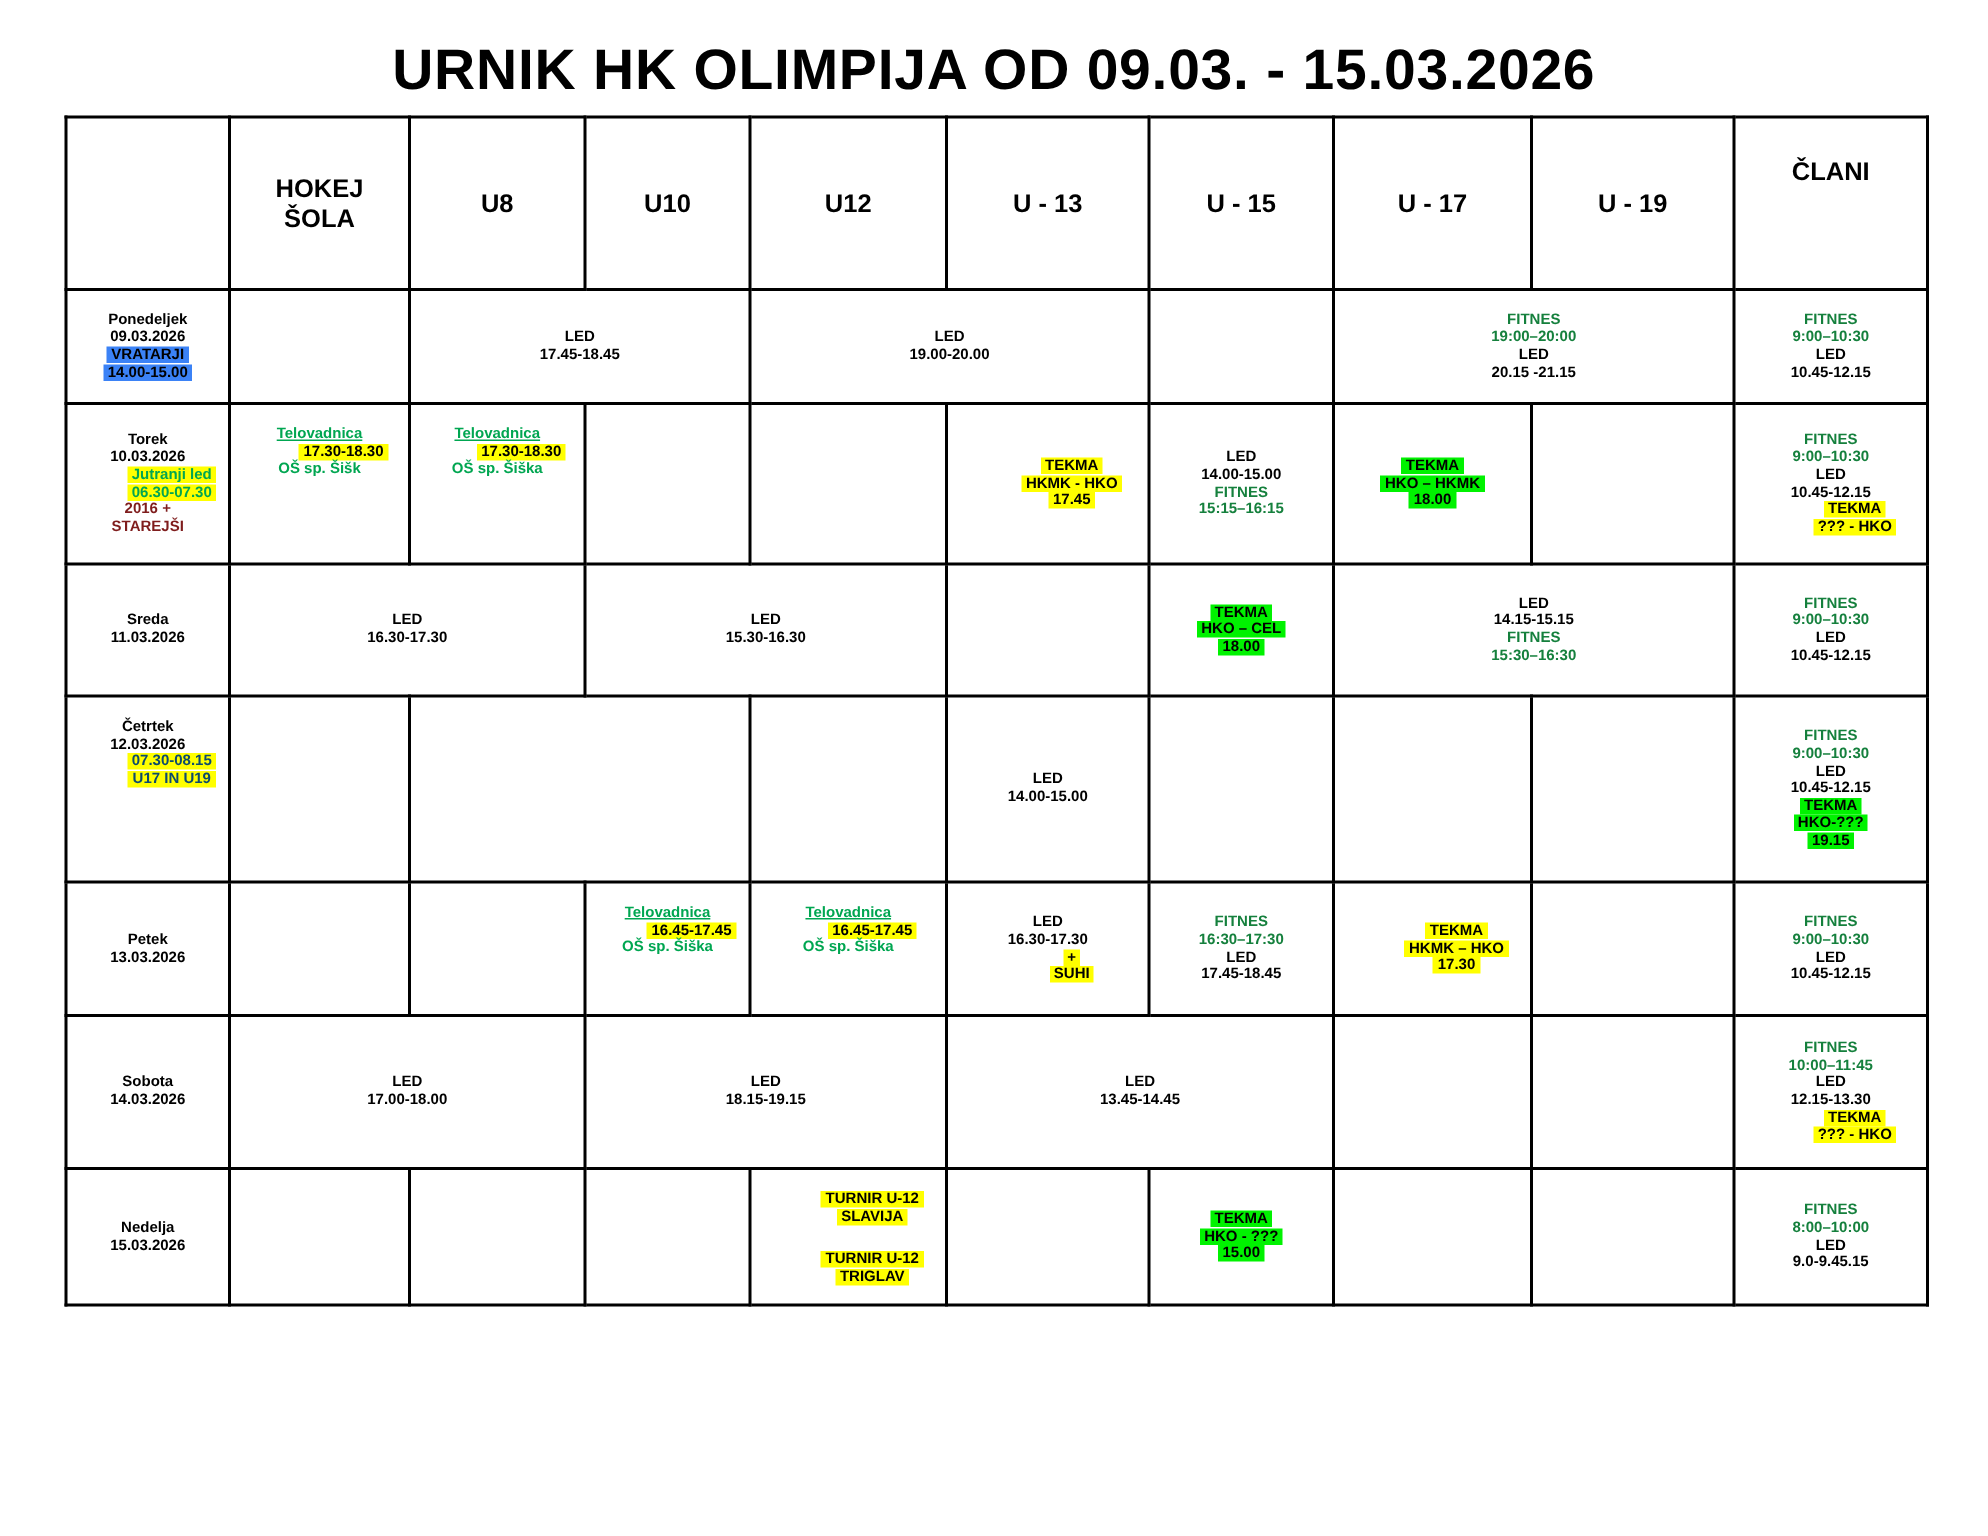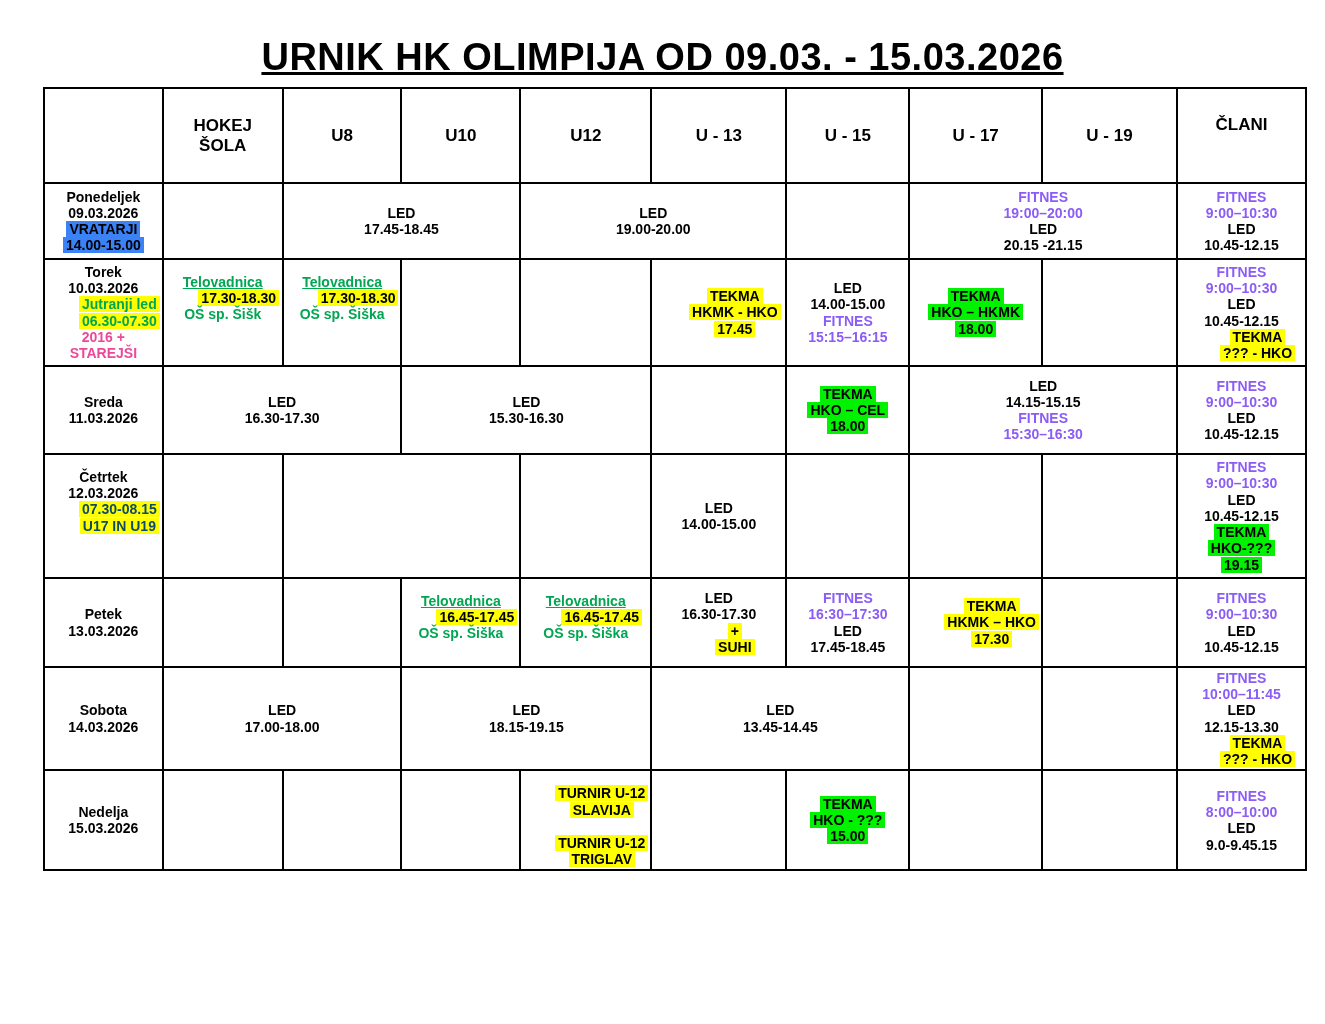--- a/index.html
+++ b/index.html
@@ -4,39 +4,39 @@
 <style>
   * { box-sizing: border-box; }
   html,body { margin:0; padding:0; }
   body {
     width:1325px; height:1024px; background:#ffffff;
     font-family:"Liberation Sans","DejaVu Sans",sans-serif;
     color:#000;
   }
   .title {
     font-weight:bold; font-size:38px; text-align:center;
-    margin:36px 0 8px 0; letter-spacing:0.5px; white-space:nowrap;text-decoration:underline;
+    margin:26px 0 8px 0; letter-spacing:0.5px; white-space:nowrap;
   }
   table.schedule {
     border-collapse:collapse; table-layout:fixed; margin-left:43px;
   }
   th, td {
     border:2px solid #000; text-align:center; vertical-align:middle;
     padding:2px; overflow:hidden; font-weight:bold;
   }
   th { font-size:17px; line-height:1.15; }
   th.valign-top { vertical-align:top; padding-top:26px;text-align:center; }
-  td { font-size:14px; line-height:1.16; }
+  td { font-size:10px; line-height:1.16; }
   td.va-top { vertical-align:top; padding-top:14px; }
   .line { white-space:nowrap; }
   .spacer { height:17px; }
-  .c-purple { color:#8b5cf6; }
+  .c-purple { color:#15803d; }
   .c-green  { color:#00a651; }
   .c-teal   { color:#0c4a6e; }
-  .c-blue   { color:#ec4899; }
+  .c-blue   { color:#7f1d1d; }
   .u { text-decoration:underline; }
   .hl-yellow { background:#ffff00; padding:0 3px;margin-left:32px; }
   .hl-green  { background:#00f200; padding:0 3px; }
   .hl-cyan   { background:#3b82f6; padding:0 3px; }
 </style>
 </head>
 <body>
 
 <div class="title">URNIK HK OLIMPIJA OD 09.03. - 15.03.2026</div>
 
@@ -47,21 +47,21 @@
       <col style="width: 117px;">
       <col style="width: 110px;">
       <col style="width: 131px;">
       <col style="width: 135px;">
       <col style="width: 123px;">
       <col style="width: 132px;">
       <col style="width: 135px;">
       <col style="width: 129px;">
     </colgroup>
   <thead>
-      <tr style="height: 95px;">
+      <tr style="height: 115px;">
         <th></th>
         <th>
           <div class="line">HOKEJ</div>
           <div class="line">ŠOLA</div>
         </th>
         <th>
           <div class="line">U8</div>
         </th>
         <th>
           <div class="line">U10</div>

